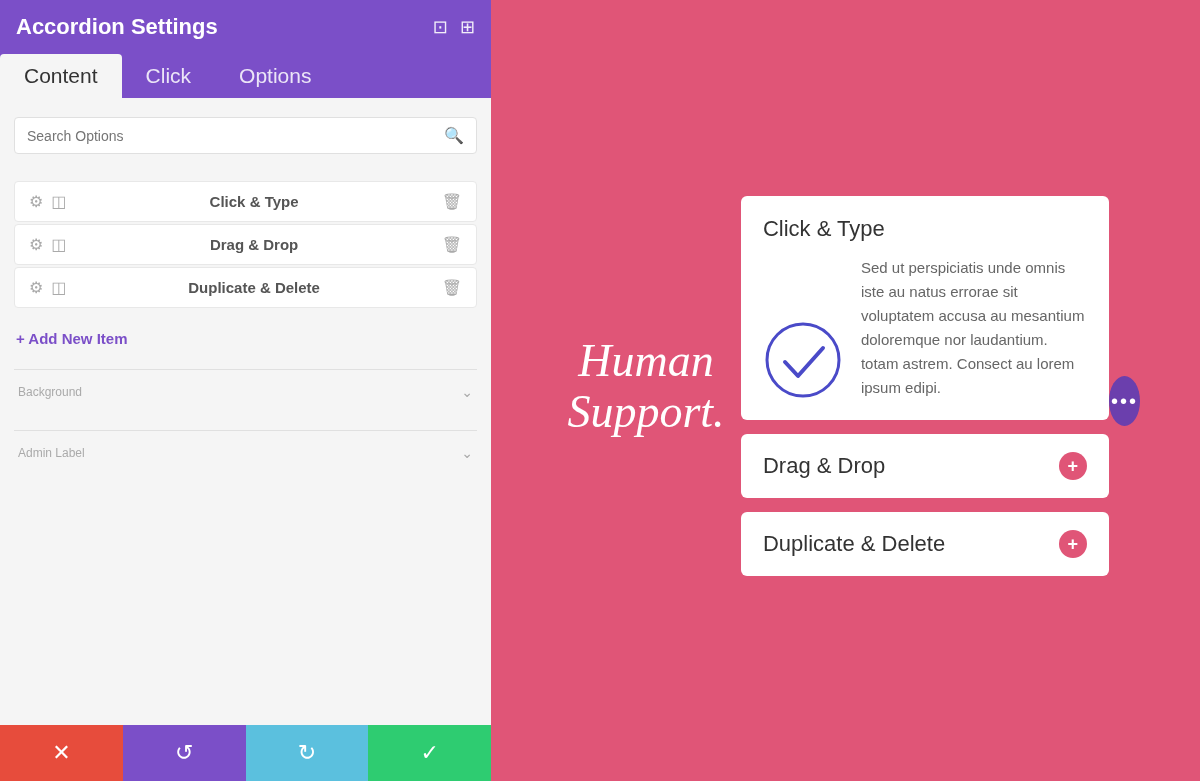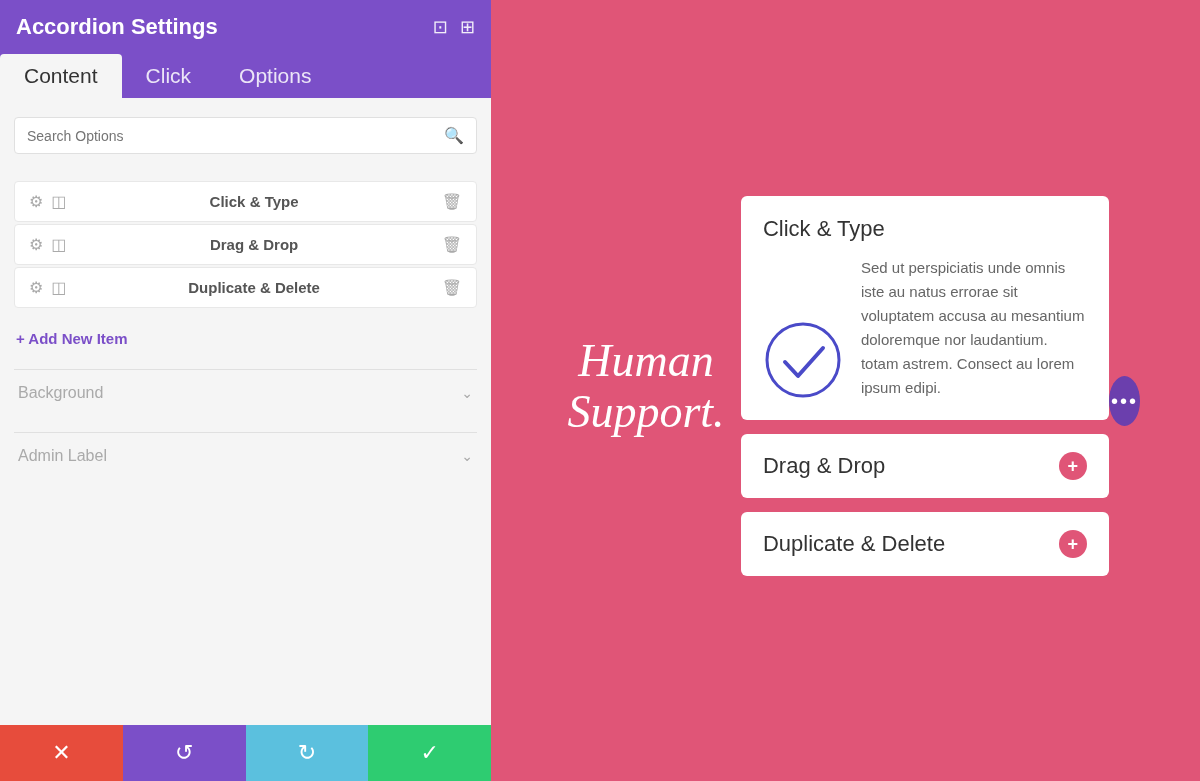--- a/index.html
+++ b/index.html
@@ -146,21 +146,21 @@
       margin: 8px 14px;
       border-top: 1px solid #e0e0e0;
       padding: 14px 4px;
       display: flex;
       justify-content: space-between;
       align-items: center;
       cursor: pointer;
     }
 
     .section-label {
-      font-size: 16px;
+      font-size: 12px;
       color: #aaa;
       font-weight: 500;
     }
 
     .chevron-icon {
       color: #aaa;
       font-size: 14px;
     }
 
     .bottom-toolbar {

